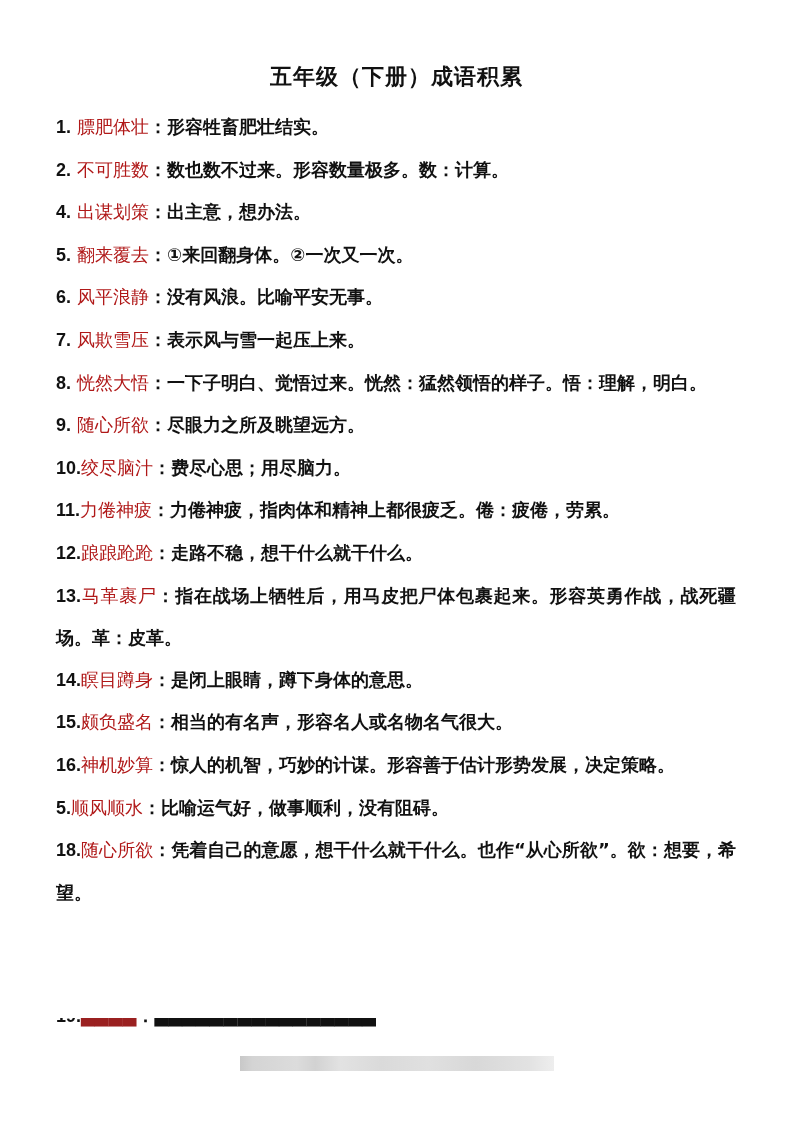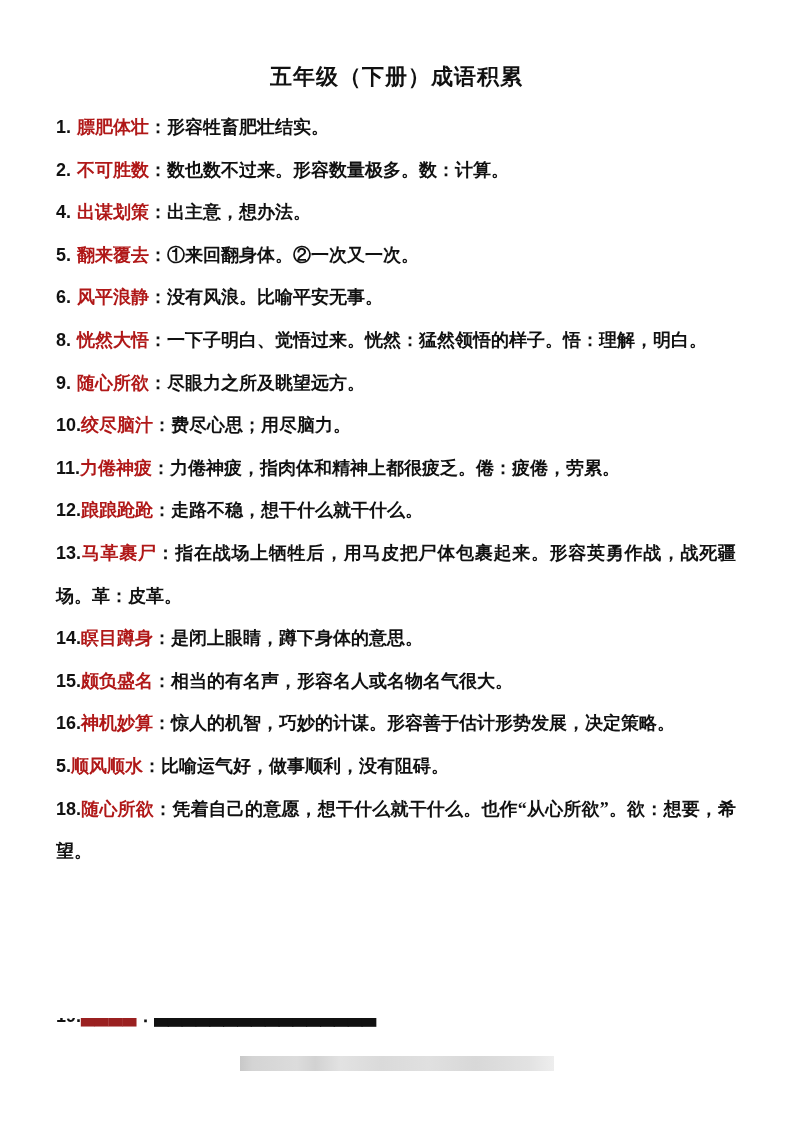--- a/index.html
+++ b/index.html
@@ -49,24 +49,24 @@
       color: #111;
     }
     .num {
       font-family: "Liberation Sans", sans-serif;
       font-weight: bold;
       color: #111;
     }
     .num.single { margin-right: 6px; }
     .idiom {
       color: #b01818;
-      font-weight: bold;
+      font-weight: normal;
     }
     .colon { color: #111; }
-    .def { color: #111; font-family: Liberation Serif, serif; }
+    .def { color: #111; }
     .cutoff {
       position: absolute;
       left: 56px;
       top: 1018px;
       width: 680px;
       height: 10px;
       overflow: hidden;
     }
     .cutoff-inner {
       font-size: 18px;
@@ -92,20 +92,21 @@
 
 <div class="page">
   <div class="title">五年级（下册）成语积累</div>
 
   <ul class="list">
     <li class="entry"><span class="num single">1.</span><span class="idiom">膘肥体壮</span><span class="colon">：</span><span class="def">形容牲畜肥壮结实。</span></li>
     <li class="entry"><span class="num single">2.</span><span class="idiom">不可胜数</span><span class="colon">：</span><span class="def">数也数不过来。形容数量极多。数：计算。</span></li>
     <li class="entry"><span class="num single">4.</span><span class="idiom">出谋划策</span><span class="colon">：</span><span class="def">出主意，想办法。</span></li>
     <li class="entry"><span class="num single">5.</span><span class="idiom">翻来覆去</span><span class="colon">：</span><span class="def">①来回翻身体。②一次又一次。</span></li>
     <li class="entry"><span class="num single">6.</span><span class="idiom">风平浪静</span><span class="colon">：</span><span class="def">没有风浪。比喻平安无事。</span></li>
+    <li class="entry"><span class="num single">7.</span><span class="idiom">风欺雪压</span><span class="colon">：</span><span class="def">表示风与雪一起压上来。</span></li>
     <li class="entry"><span class="num single">8.</span><span class="idiom">恍然大悟</span><span class="colon">：</span><span class="def">一下子明白、觉悟过来。恍然：猛然领悟的样子。悟：理解，明白。</span></li>
     <li class="entry"><span class="num single">9.</span><span class="idiom">随心所欲</span><span class="colon">：</span><span class="def">尽眼力之所及眺望远方。</span></li>
     <li class="entry"><span class="num">10.</span><span class="idiom">绞尽脑汁</span><span class="colon">：</span><span class="def">费尽心思；用尽脑力。</span></li>
     <li class="entry"><span class="num">11.</span><span class="idiom">力倦神疲</span><span class="colon">：</span><span class="def">力倦神疲，指肉体和精神上都很疲乏。倦：疲倦，劳累。</span></li>
     <li class="entry"><span class="num">12.</span><span class="idiom">踉踉跄跄</span><span class="colon">：</span><span class="def">走路不稳，想干什么就干什么。</span></li>
     <li class="entry"><span class="num">13.</span><span class="idiom">马革裹尸</span><span class="colon">：</span><span class="def">指在战场上牺牲后，用马皮把尸体包裹起来。形容英勇作战，战死疆场。革：皮革。</span></li>
     <li class="entry"><span class="num">14.</span><span class="idiom">瞑目蹲身</span><span class="colon">：</span><span class="def">是闭上眼睛，蹲下身体的意思。</span></li>
     <li class="entry"><span class="num">15.</span><span class="idiom">颇负盛名</span><span class="colon">：</span><span class="def">相当的有名声，形容名人或名物名气很大。</span></li>
     <li class="entry"><span class="num">16.</span><span class="idiom">神机妙算</span><span class="colon">：</span><span class="def">惊人的机智，巧妙的计谋。形容善于估计形势发展，决定策略。</span></li>
     <li class="entry"><span class="num">5.</span><span class="idiom">顺风顺水</span><span class="colon">：</span><span class="def">比喻运气好，做事顺利，没有阻碍。</span></li>

